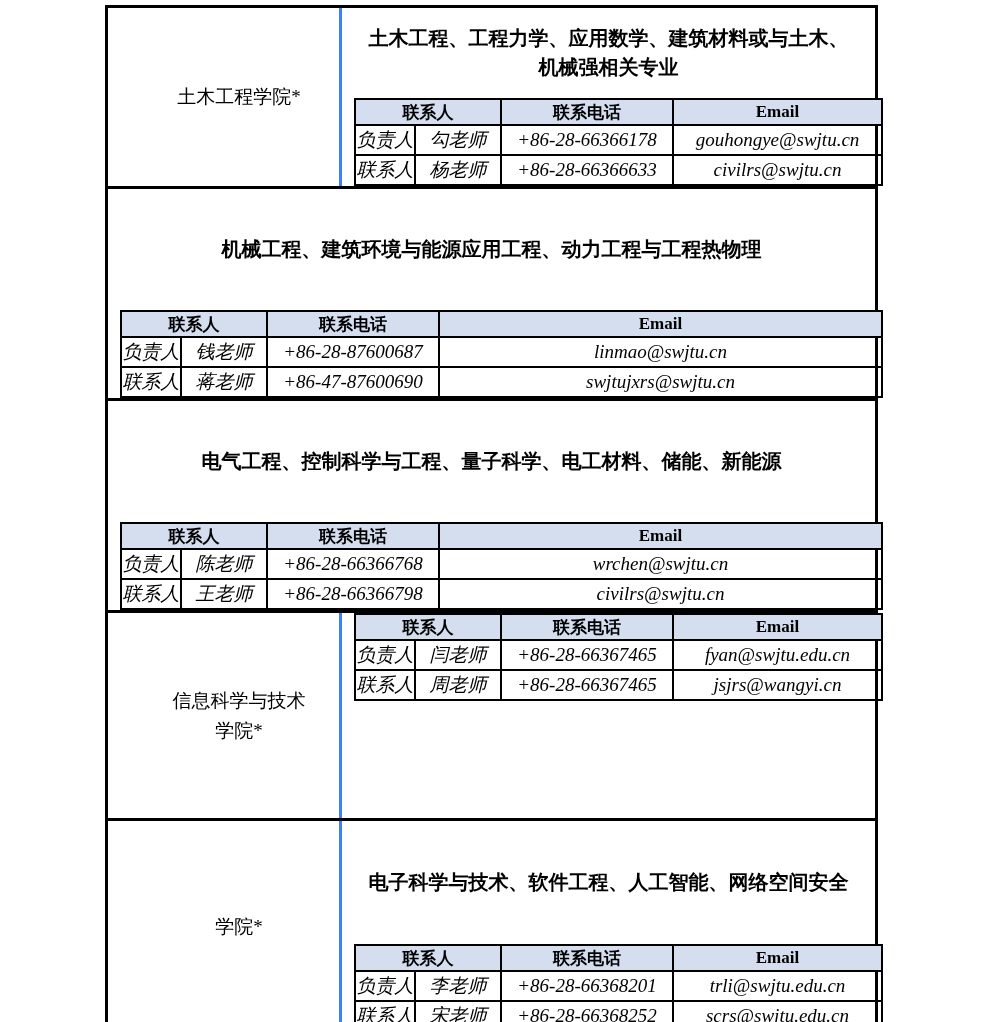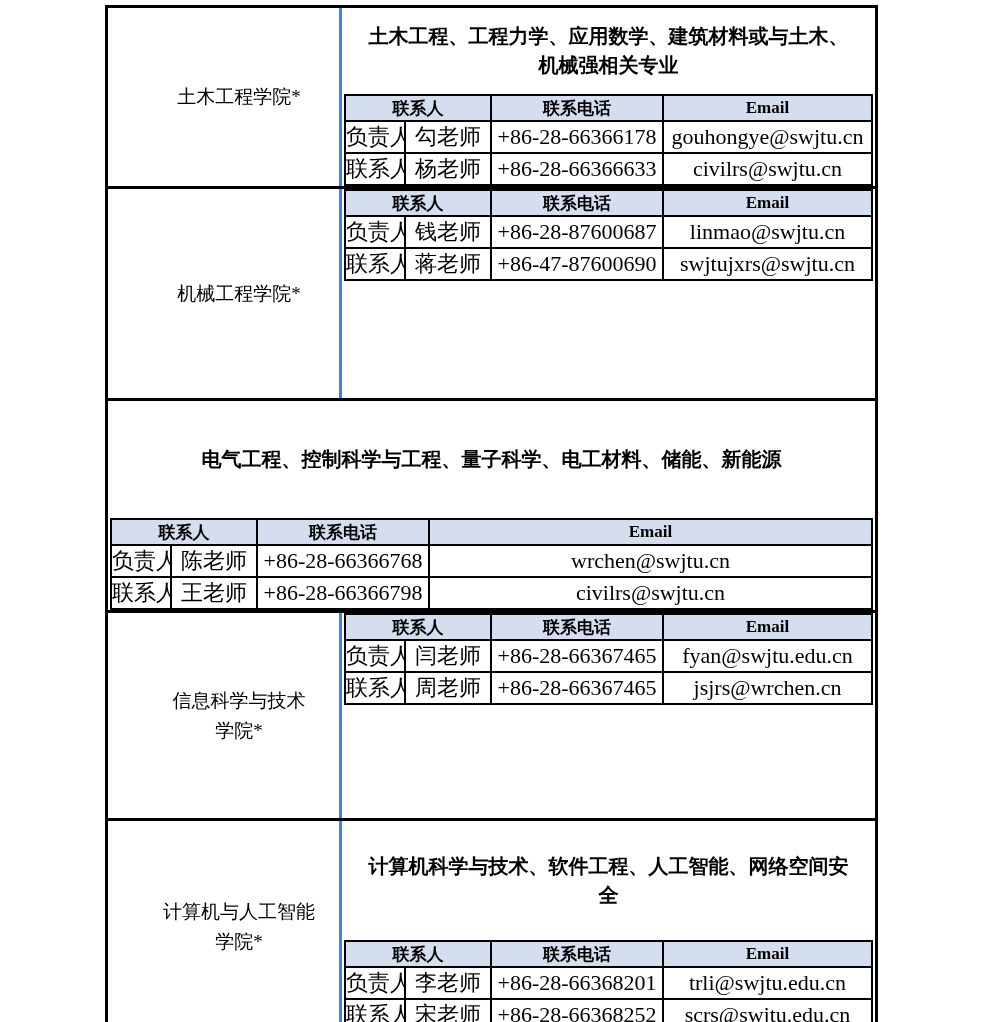--- a/index.html
+++ b/index.html
@@ -57,39 +57,40 @@
     justify-content: center;
     text-align: center;
     font-weight: bold;
     font-size: 20px;
     line-height: 29px;
     padding: 12px 26px;
   }
   table.contacts {
     border-collapse: collapse;
     table-layout: fixed;
-    margin: 0 2px;
+    margin: 0 12px;
     width: calc(100% - 4px);
   }
   table.contacts td {
     border: 2px solid #000;
     text-align: center;
     padding: 0;
     overflow: hidden;
     white-space: nowrap;
   }
   table.contacts tr.head td {
     background: #d5deef;
     font-weight: bold;
     font-size: 17px;
     height: 24px;
   }
   table.contacts tr.data td {
     height: 28px;
-    font-size: 22px;
+    font-size: 19px;
+    font-style: italic;
   }
   td.latin {
     font-size: 16px;
     border-radius: 12px;
   }
   .college-name div { min-height: 0; }
 </style>
 </head>
 <body>
 
@@ -128,27 +129,22 @@
           <td>杨老师</td>
           <td class="latin">+86-28-66366633</td>
           <td class="latin">civilrs@swjtu.cn</td>
         </tr>
       </tbody>
         </table>
     </div>
   </div>
 
   <div class="section s2">
-    <div class="college">
-      <div class="college-name">
-        <div>机械工程学院*</div>
-        <div></div>
-      </div>
-    </div>
-    <div class="content">
+    <div class="content">
+      <div class="majors">机械工程、建筑环境与能源应用工程、动力工程与工程热物理</div>
       <table class="contacts">
         <colgroup>
             <col style="width:60px">
             <col style="width:86px">
             <col style="width:172px">
             <col>
           </colgroup>
         <tbody>
             <tr class="head">
           <td colspan="2">联系人</td>
@@ -229,36 +225,35 @@
         <tr class="data">
           <td>负责人</td>
           <td>闫老师</td>
           <td class="latin">+86-28-66367465</td>
           <td class="latin">fyan@swjtu.edu.cn</td>
         </tr>
         <tr class="data">
           <td>联系人</td>
           <td>周老师</td>
           <td class="latin">+86-28-66367465</td>
-          <td class="latin">jsjrs@wrchen.cn</td>
+          <td class="latin">jsjrs@wangyi.cn</td>
         </tr>
       </tbody>
         </table>
     </div>
   </div>
 
   <div class="section s5">
     <div class="college">
       <div class="college-name">
-        <div>计算机与人工智能</div>
         <div>学院*</div>
       </div>
     </div>
     <div class="content">
-      <div class="majors">计算机科学与技术、软件工程、人工智能、网络空间安全</div>
+      <div class="majors">电子科学与技术、软件工程、人工智能、网络空间安全</div>
       <table class="contacts">
         <colgroup>
             <col style="width:60px">
             <col style="width:86px">
             <col style="width:172px">
             <col>
           </colgroup>
         <tbody>
             <tr class="head">
           <td colspan="2">联系人</td>

